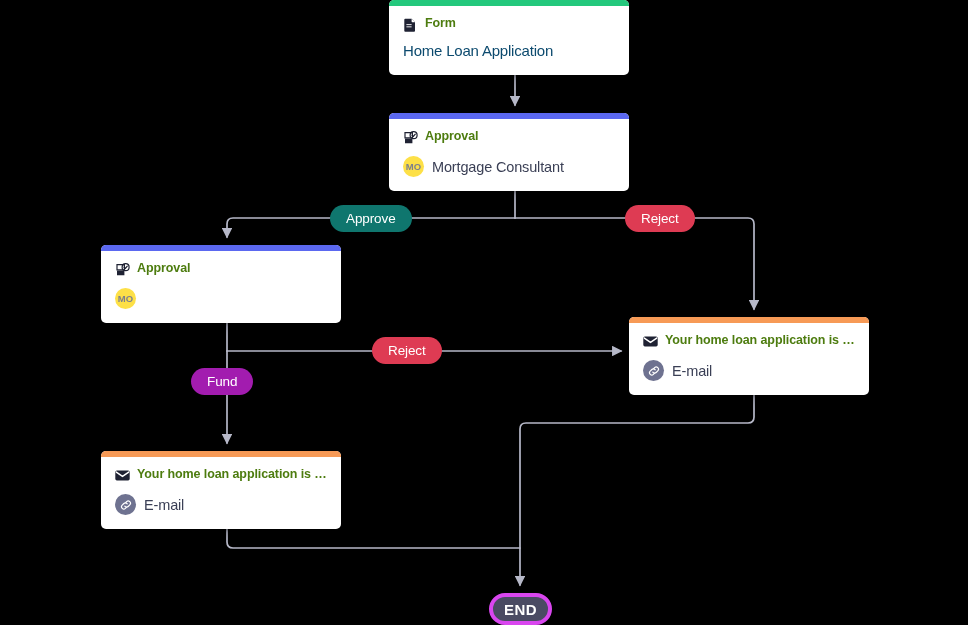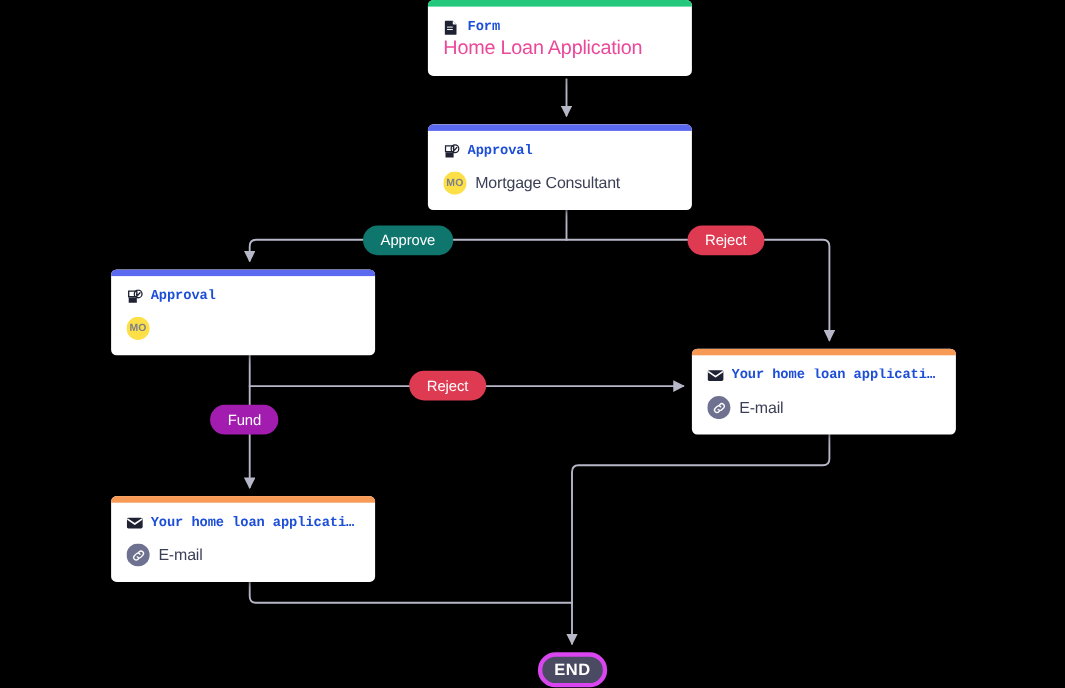--- a/index.html
+++ b/index.html
@@ -44,48 +44,48 @@
   .node-bar {
     height: 6px;
     width: 100%;
   }
   .node-body {
     padding: 11px 14px 14px 14px;
   }
 
   .node-head {
     display: flex;
-    align-items: flex-end;
+    align-items: flex-start;
     gap: 7px;
     font-size: 12.5px;
     font-weight: bold;
-    color: #1d4ed8;
+    color: #4d7c0f;
     letter-spacing: -0.1px;
     line-height: 1.1;
     white-space: nowrap;
     overflow: hidden;
-    font-family: Liberation Mono, monospace;
   }
   .node-head .glyph {
     flex: 0 0 auto;
     display: inline-flex;
     align-items: center;
     justify-content: center;
     width: 15px;
     height: 15px;
   }
   .node-head .label-txt {
     overflow: hidden;
     text-overflow: ellipsis;
     white-space: nowrap;
   }
 
   .node-title {
-    font-size: 18px;
-    color: #ec4899;
+    margin-top: 10px;
+    font-size: 15px;
+    color: #0c4a6e;
     letter-spacing: -0.2px;
     line-height: 1.25;
     white-space: nowrap;
   }
 
   .node-sub {
     margin-top: 11px;
     display: flex;
     align-items: center;
     gap: 8px;

